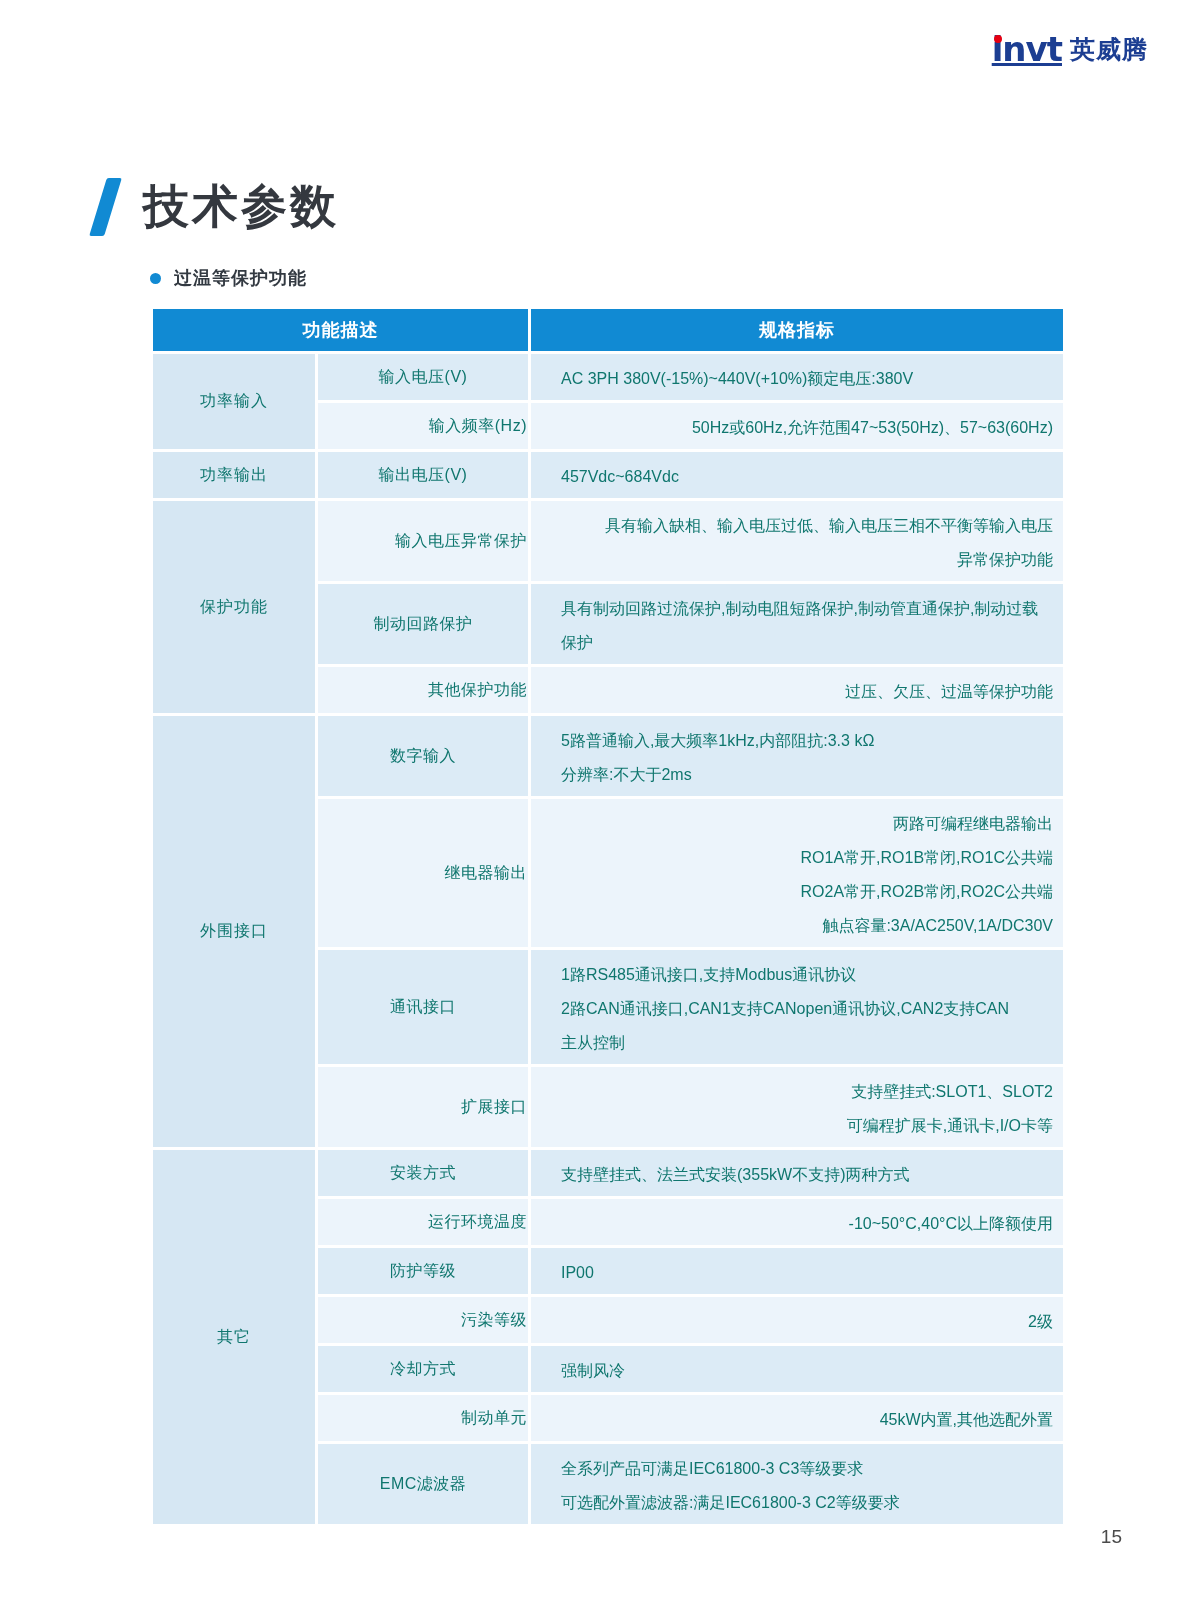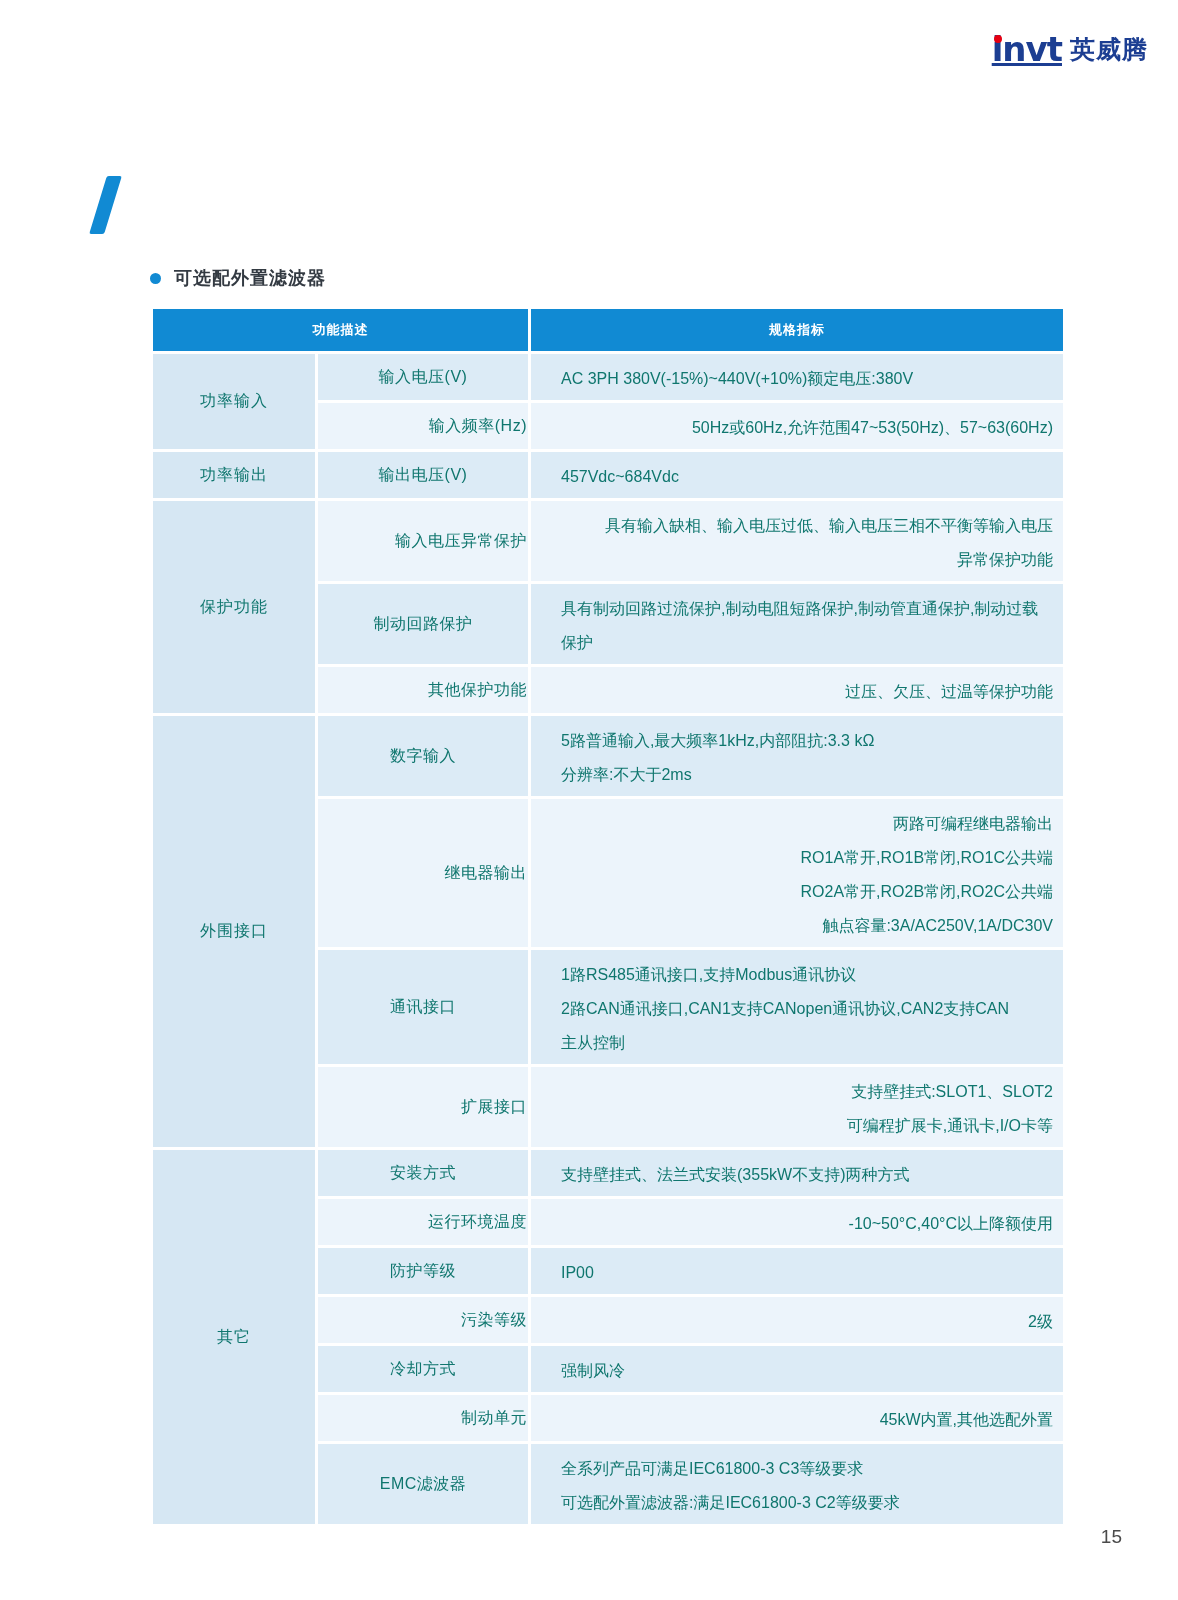--- a/index.html
+++ b/index.html
@@ -31,21 +31,21 @@
   .subtitle-row { position:absolute; left:150px; top:266px; display:flex; align-items:center; }
   .bullet { width:11px; height:11px; border-radius:50%; background:var(--accent,#118ad3); margin-right:13px; }
   .section-subtitle { font-size:18px; font-weight:bold; color:#333a42; letter-spacing:1px; }
 
   
   table.spec {
     position:absolute; left:150px; top:306px; width:916px;
     border-collapse:separate; border-spacing:3px; table-layout:fixed;
   }
   table.spec th {
-    background:var(--accent,#118ad3); color:#ffffff; font-size:13px; font-weight:600;
+    background:var(--accent,#118ad3); color:#ffffff; font-size:18px; font-weight:600;
     height:40px; letter-spacing:1px; text-align:center;
   }
   table.spec td { font-size:16px; vertical-align:middle; color:#0f766e;margin-left:28px; }
   td.cat  { background:var(--cat-bg,#d6e7f3); text-align:center; letter-spacing:1px; }
   td.item { text-align:center; letter-spacing:0.5px; }
   td.val  { text-align:left; padding:8px 10px 4px 30px; }
   tr.dark  td.item, tr.dark  td.val { background:var(--stripe-dark,#dcebf6); }
   tr.light td.item, tr.light td.val { background:var(--stripe-light,#ecf4fb);text-align:right; }
   .vline { line-height:34px; min-height:34px; }
 
@@ -64,25 +64,26 @@
   <div class="logo">
     <span class="logo-mark">
       <span>invt</span>
       <span class="logo-dot"></span>
     </span>
     <span class="logo-cn">英威腾</span>
   </div>
 
   <div class="title-row">
     <div class="slash"></div>
+    <div class="section-title">技术参数</div>
   </div>
 
   <div class="subtitle-row">
     <div class="bullet"></div>
-    <div class="section-subtitle">可选配外置滤波器</div>
+    <div class="section-subtitle">过温等保护功能</div>
   </div>
 
   <table class="spec">
     <colgroup>
       <col class="col-cat">
         <col class="col-item">
         <col class="col-val">
     </colgroup>
     <thead>
       <tr>

